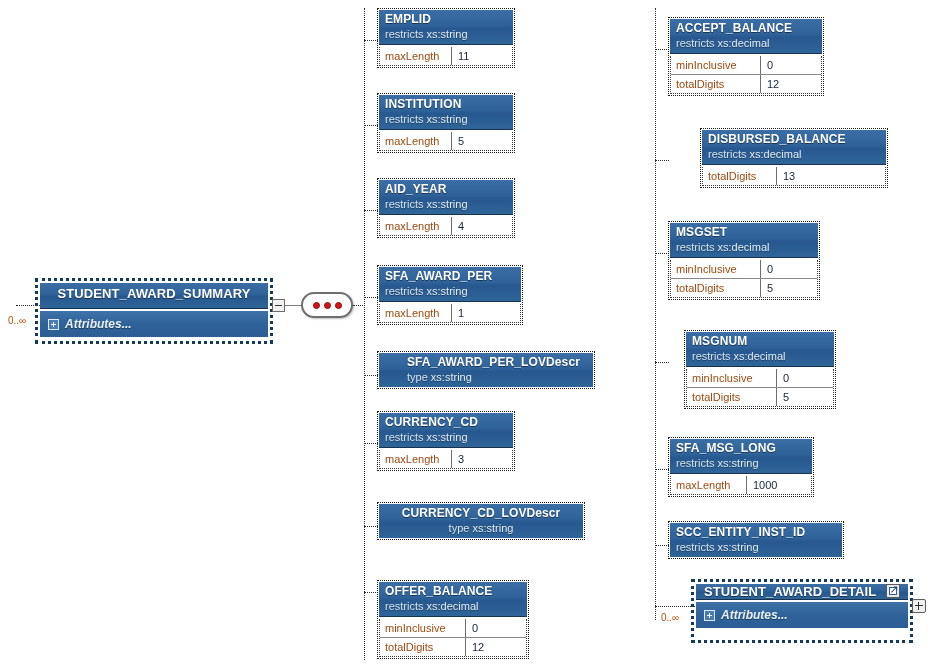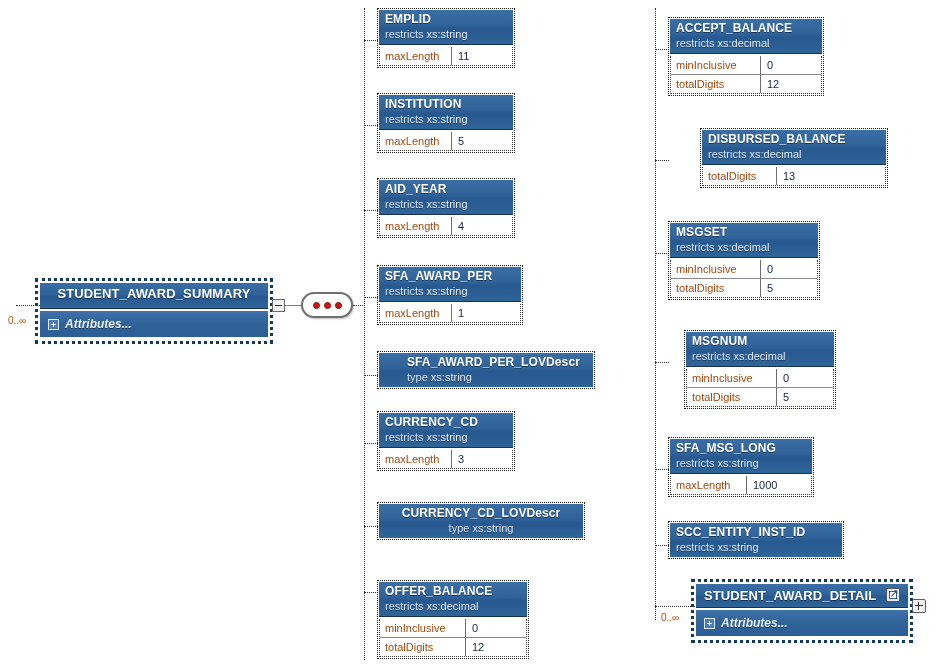--- a/index.html
+++ b/index.html
@@ -566,21 +566,21 @@
       </div>
     </div>
   </div>
 
   <div class="hline" style="left:655px; top:606px; width:40px;"></div>
   <div class="occ" style="left:661px; top:613px;">0..∞</div>
 
   <div class="node root-node" style="left:694px; top:582px; width:216px; height:58px;">
     <div class="ants"></div>
     <div class="shadow"></div>
-    <div class="hdr hdr-flex" style="height:24px;">
+    <div class="hdr hdr-flex" style="height:16px;">
       <span class="title">STUDENT_AWARD_DETAIL</span>
       <span class="ref-icon"></span>
     </div>
     <div class="attr-row">
       <span class="plus-box"></span>
       <span class="attr-label">Attributes...</span>
     </div>
   </div>
 
   <div class="expand" style="left:912px; top:599px;"></div>

